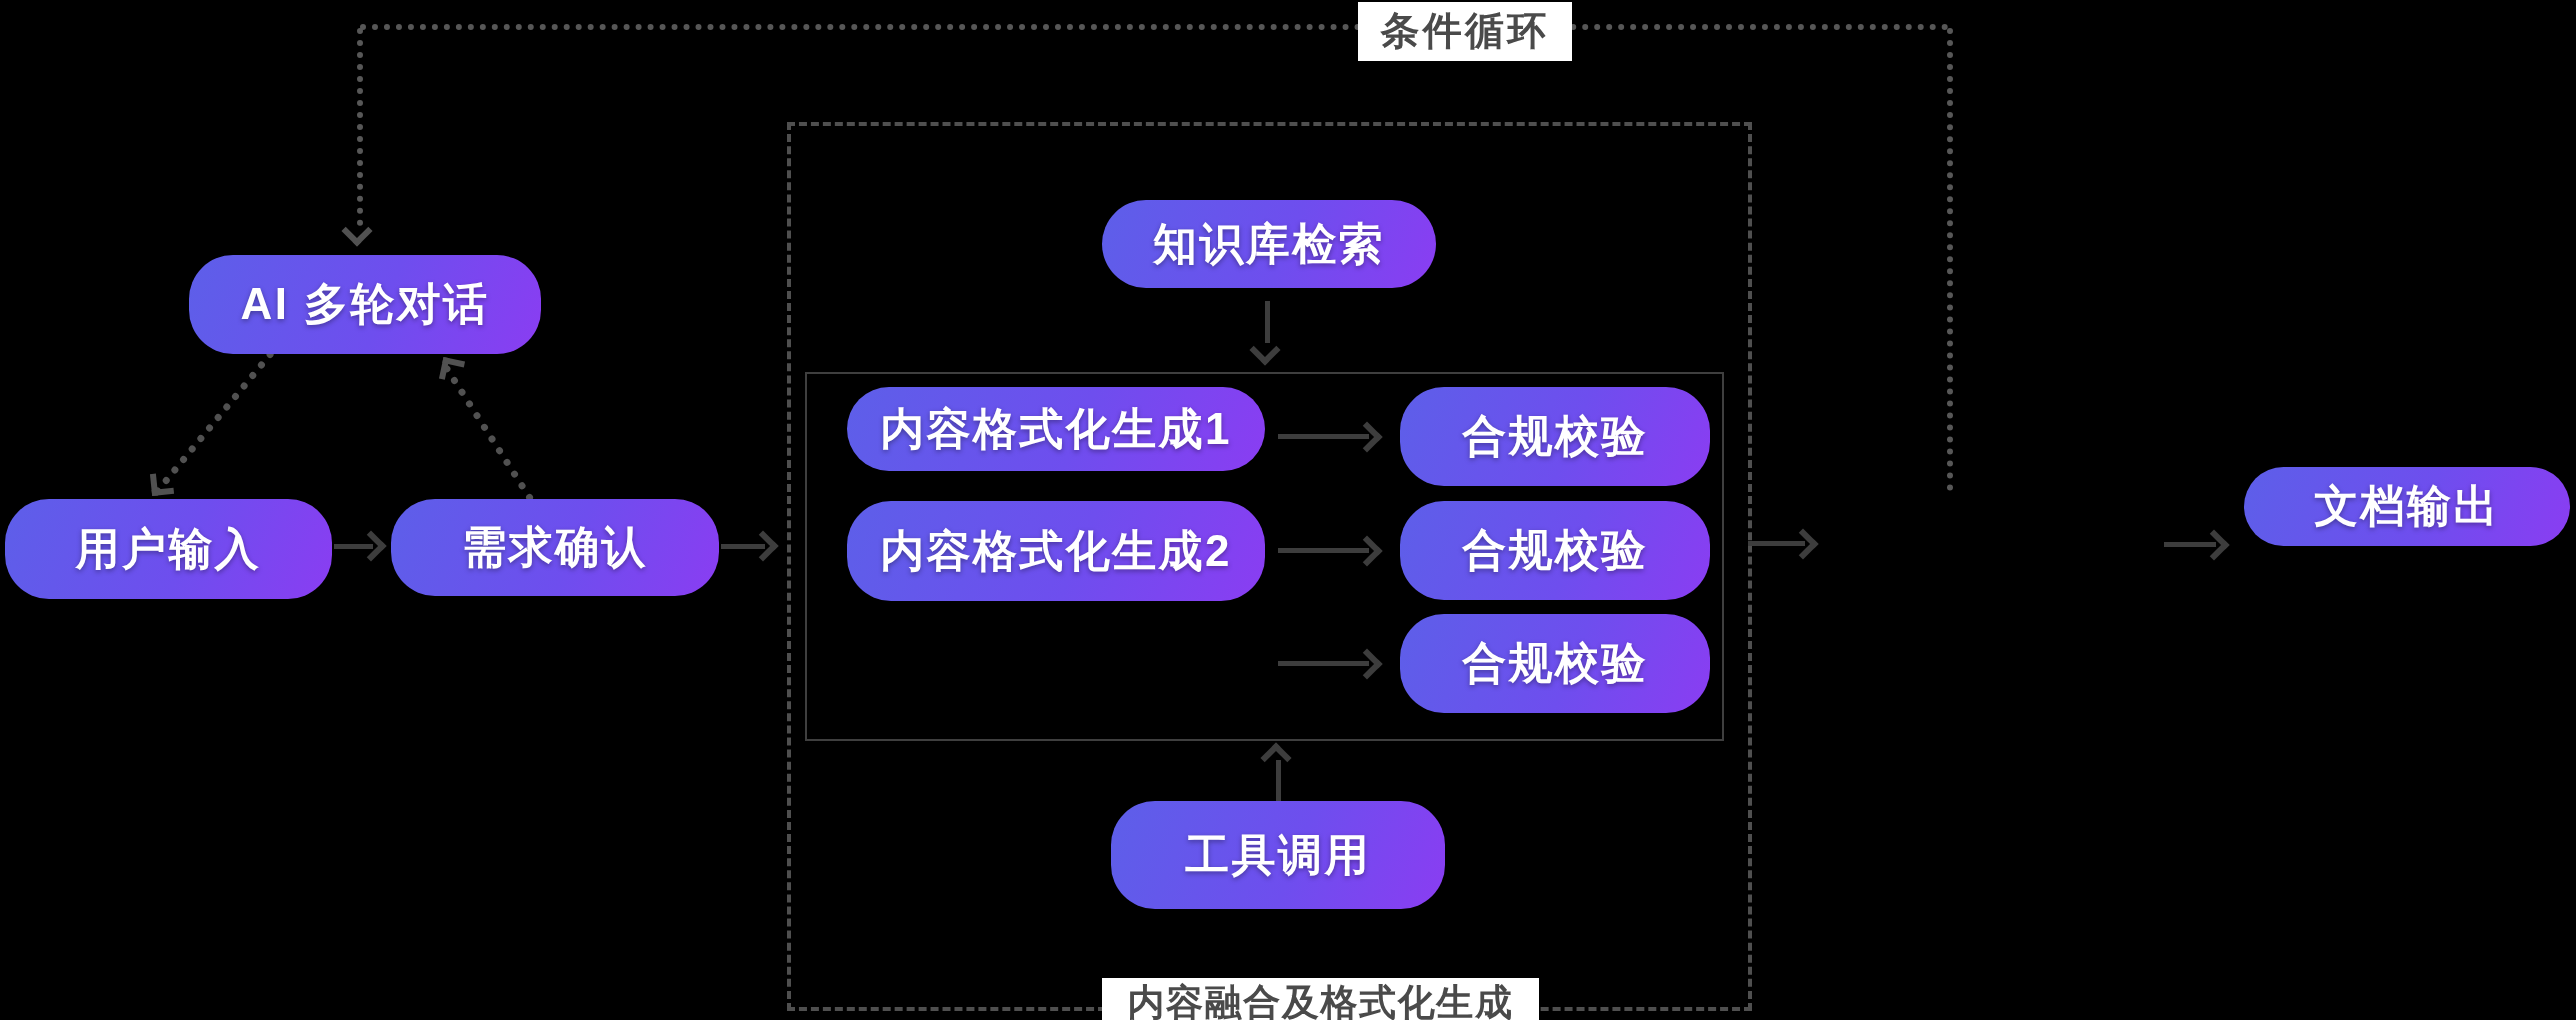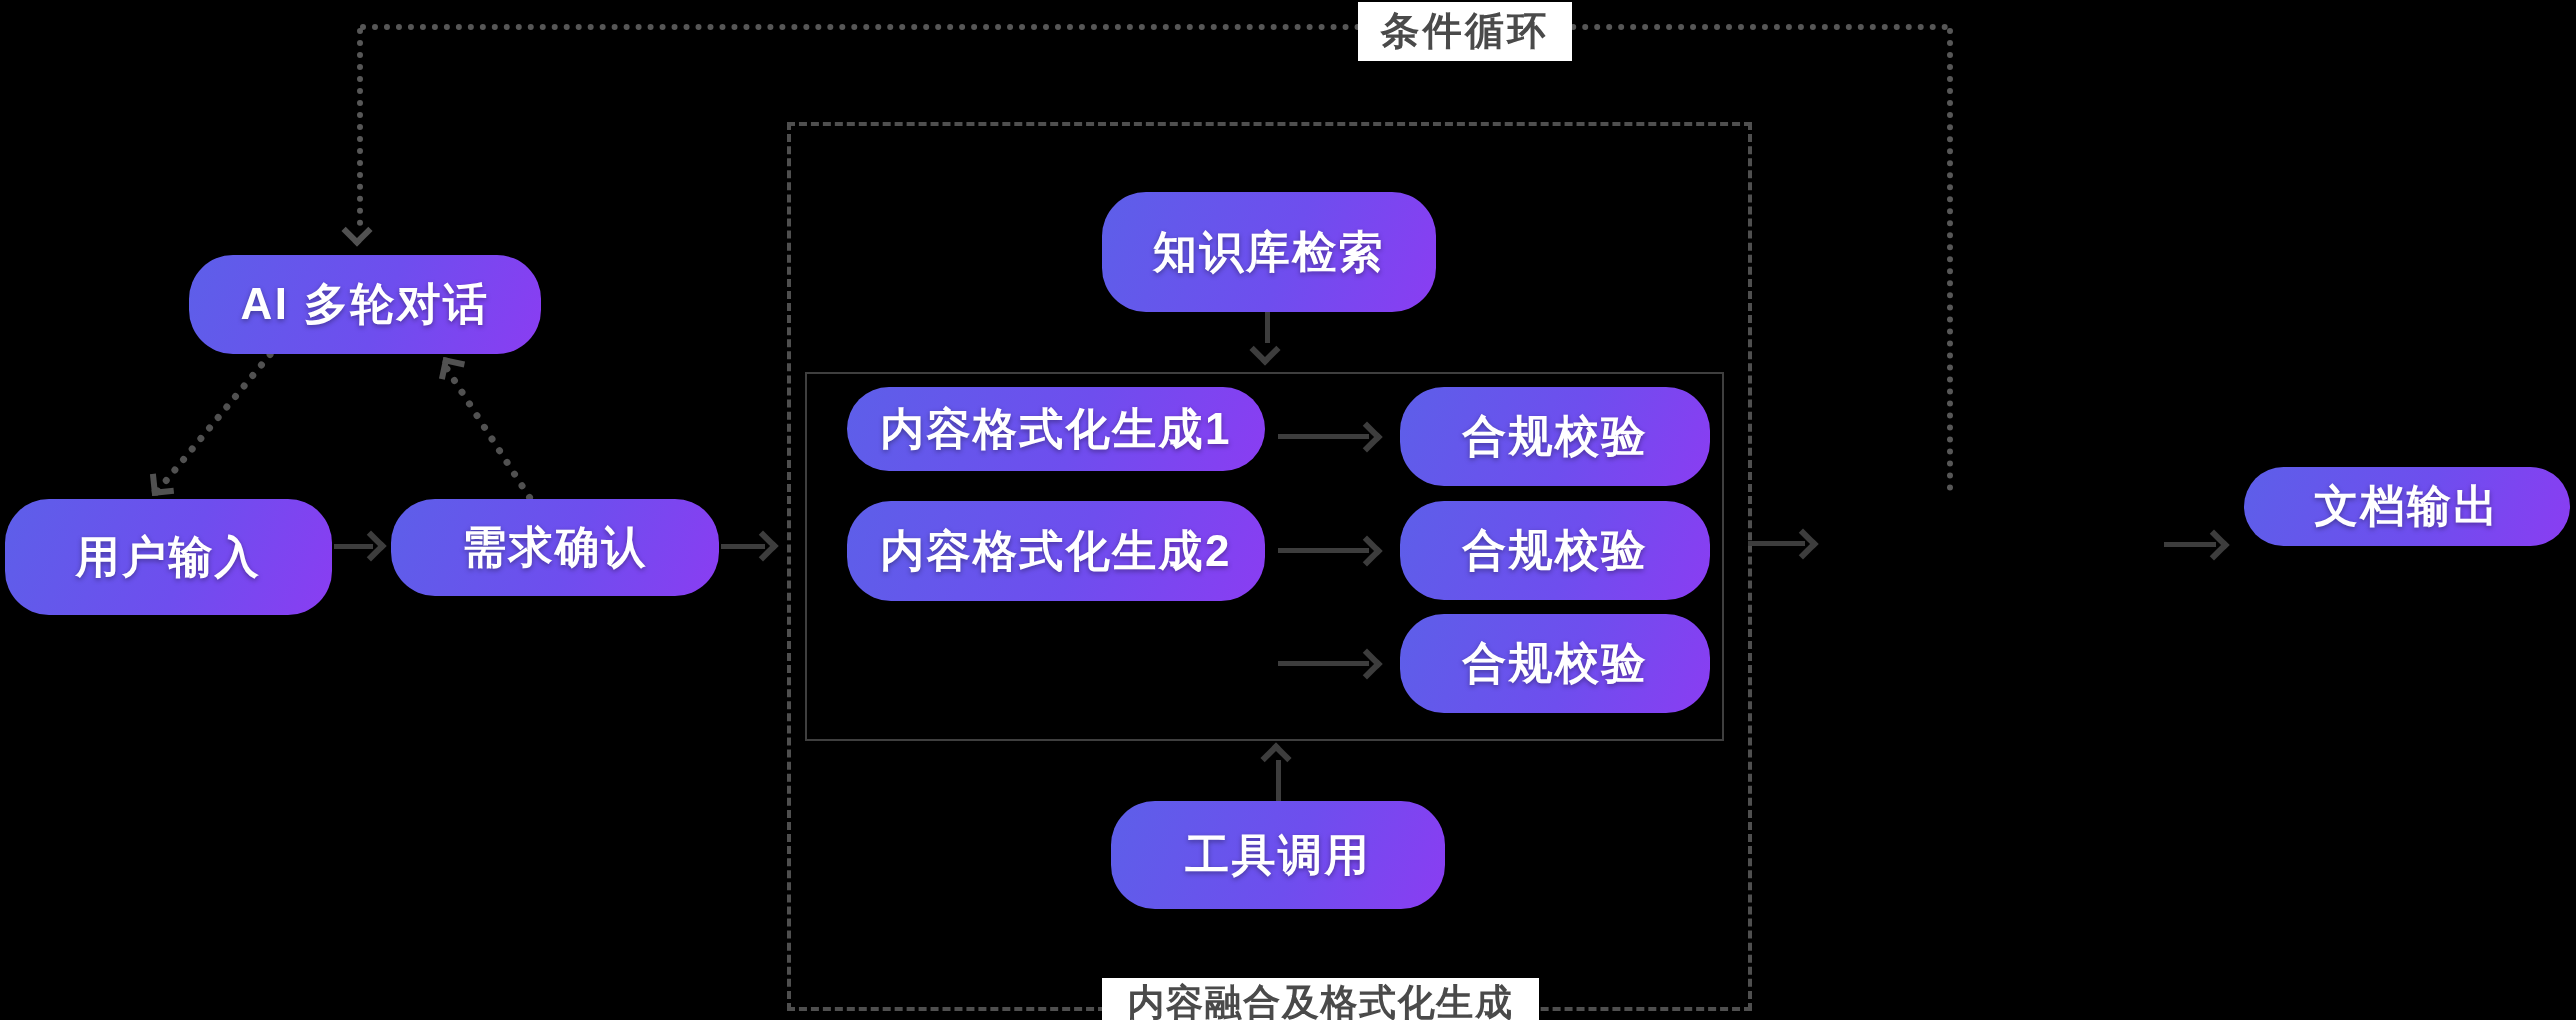--- a/index.html
+++ b/index.html
@@ -74,25 +74,25 @@
   <div class="chev u" style="left:1265px; top:747px;"></div>
 
   <div class="line-h" style="left:1748px; top:541px; width:57px;"></div>
   <div class="chev r" style="left:1792px; top:533px;"></div>
 
   <div class="line-h" style="left:2164px; top:542px; width:52px;"></div>
   <div class="chev r" style="left:2203px; top:534px;"></div>
 
   <div class="node" style="left:189px; top:255px; width:352px; height:99px;">AI 多轮对话</div>
 
-  <div class="node" style="left:4.9px; top:499px; width:327px; height:116px;">用户输入</div>
+  <div class="node" style="left:4.9px; top:499px; width:327px; height:100px;">用户输入</div>
 
   <div class="node" style="left:391px; top:499px; width:328px; height:97px;">需求确认</div>
 
-  <div class="node" style="left:1102px; top:192px; width:334px; height:120px;">知识库检索</div>
+  <div class="node" style="left:1102px; top:200px; width:334px; height:88px;">知识库检索</div>
 
   <div class="node" style="left:847px; top:387px; width:418px; height:84px;">内容格式化生成1</div>
 
   <div class="node" style="left:847px; top:501px; width:418px; height:100px;">内容格式化生成2</div>
 
 
   <div class="node" style="left:1400px; top:387px; width:310px; height:99px;">合规校验</div>
 
   <div class="node" style="left:1400px; top:501px; width:310px; height:99px;">合规校验</div>
 

